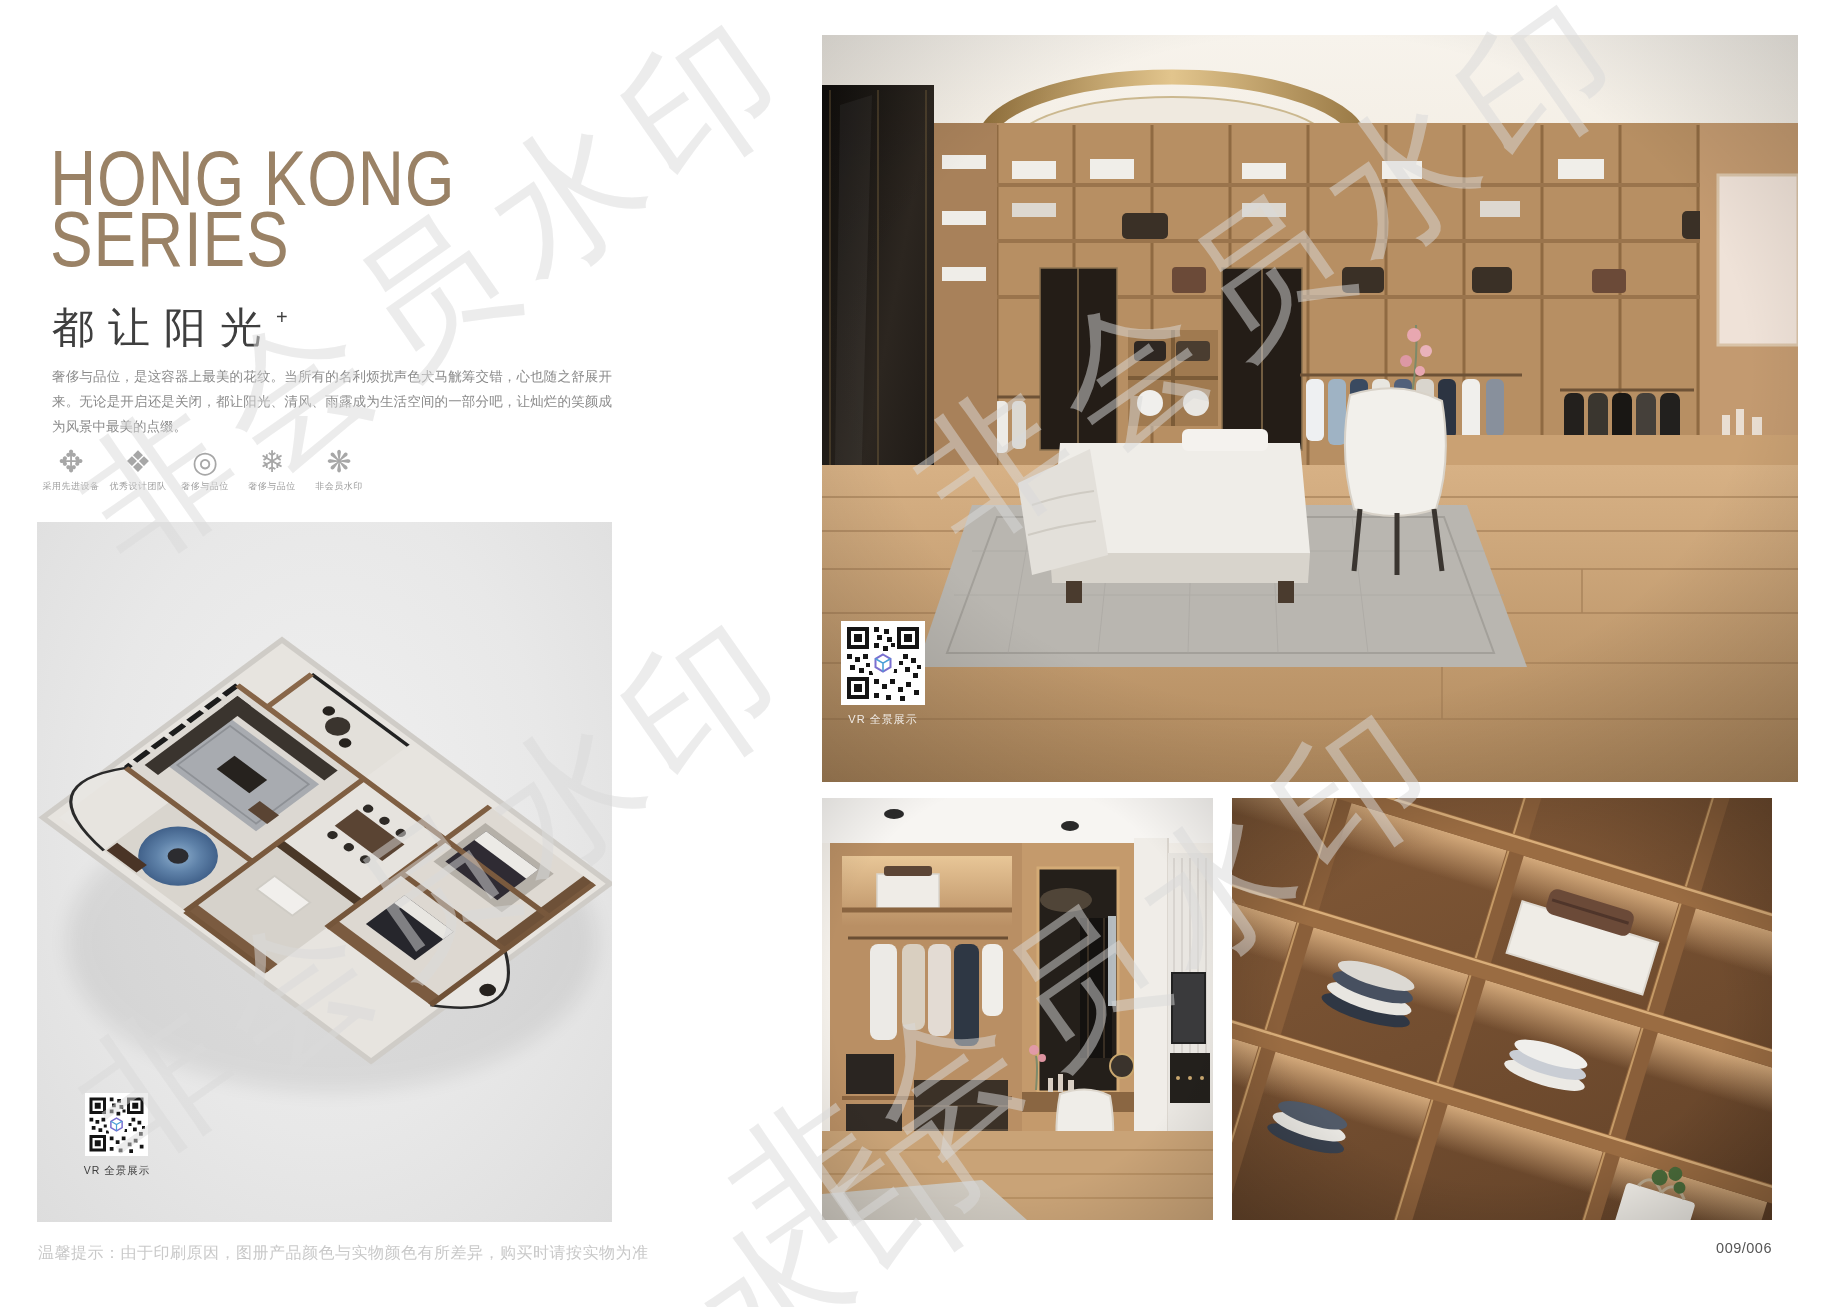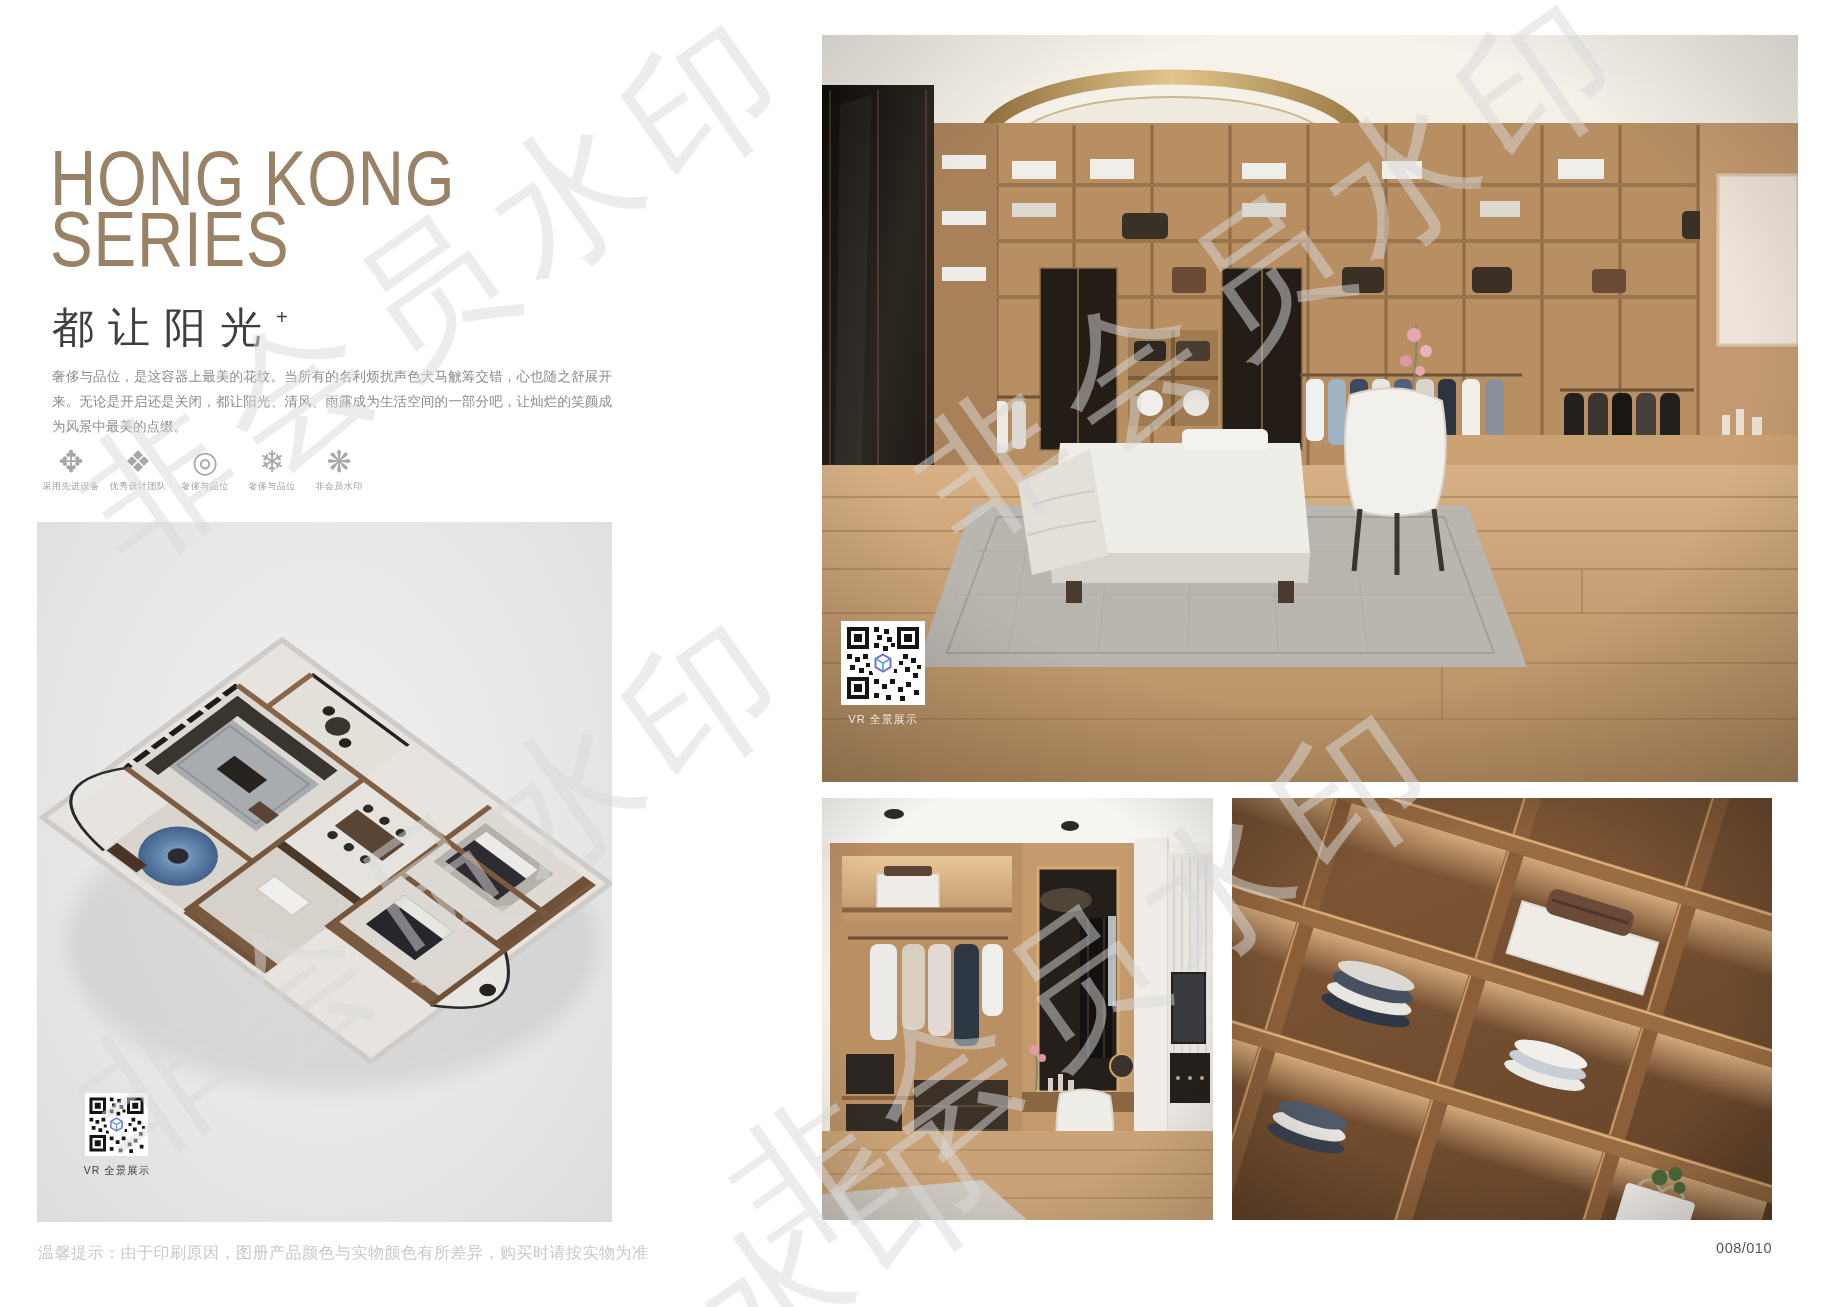--- a/index.html
+++ b/index.html
@@ -571,19 +571,19 @@
       <g fill="#4a6b3a">
           <circle cx="470" cy="326" r="8"></circle>
           <circle cx="484" cy="318" r="7"></circle>
           <circle cx="492" cy="330" r="6"></circle>
         </g>
     </g>
     <rect width="540" height="422" fill="url(#vign3)"></rect>
   </svg>
 </div>
 
-<div class="abs page-num">008/010</div>
+<div class="abs page-num">009/006</div>
 
 <div class="wm wm1">非会员水印</div>
 <div class="wm wm2">非会员水印</div>
 <div class="wm wm3">非会员水印</div>
 <div class="wm wm4">非会员水印</div>
 <div class="wm wm5">非会员水印</div>
 
 </body></html>

